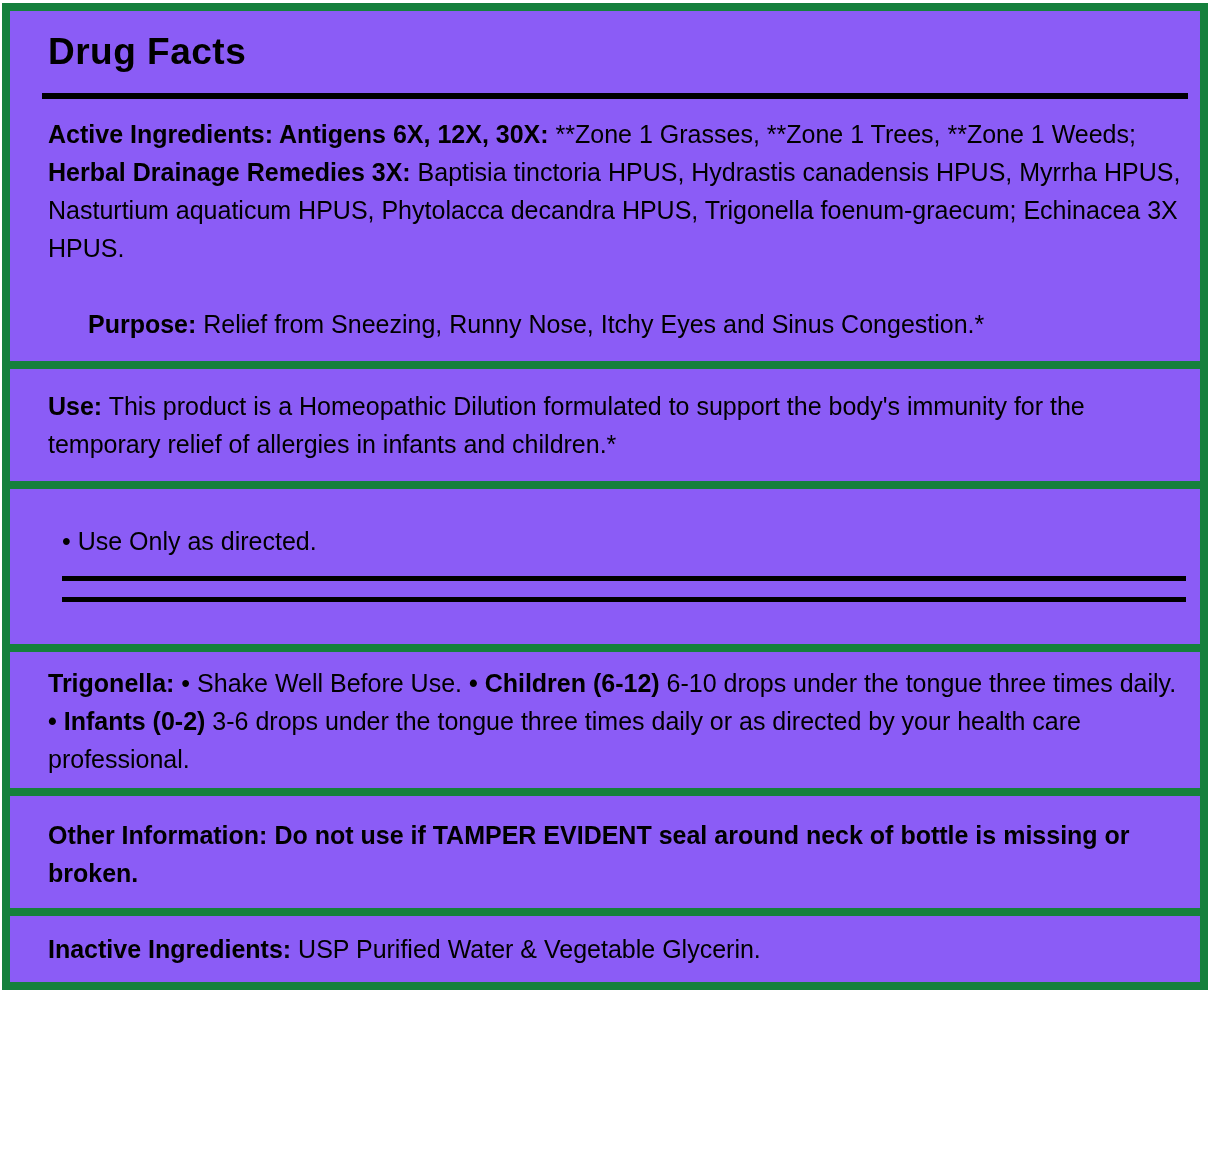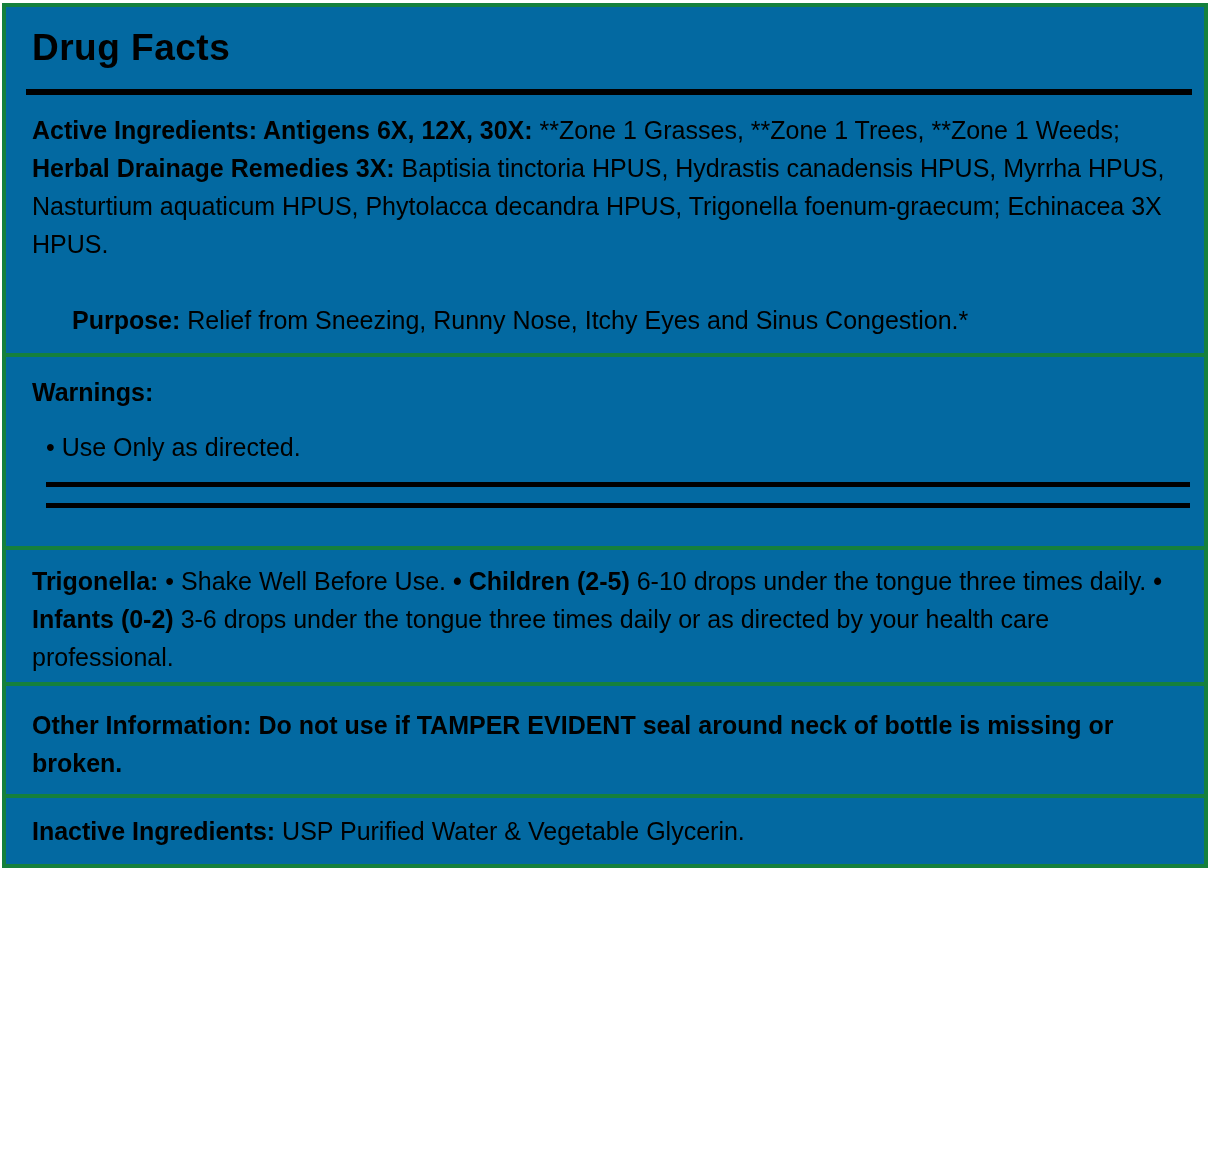--- a/index.html
+++ b/index.html
@@ -6,23 +6,23 @@
   html, body {
     margin: 0; padding: 0;
     width: 1210px; height: 1175px;
     background: #ffffff;
     font-family: "Liberation Sans", "DejaVu Sans", sans-serif;
     color: #000000;
     overflow: hidden;
   }
   .panel { width: 1206px; margin: 3px 0 0 2px; }
   .box {
-    border: 4px solid #15803d;
-    background: #0369a1;
-    padding: 16px 10px 16px 18px;
+    border: 8px solid #15803d;
+    background: #8b5cf6;
+    padding: 16px 10px 16px 30px;
   }
   .box + .box { margin-top: -10px; }
 
   .title {
     font-size: 37px;
     font-weight: bold;
     line-height: 42px;
     margin: 2px 0 0 8px;
     letter-spacing: 0.5px;
   }
@@ -70,30 +70,32 @@
 
 <div class="panel">
 
   <section class="box box-header">
     <h1 class="title">Drug Facts</h1>
     <div class="title-rule"></div>
     <p class="para"><b>Active Ingredients: Antigens 6X, 12X, 30X:</b><span> **Zone 1 Grasses, **Zone 1 Trees, **Zone 1 Weeds; </span><b>Herbal Drainage Remedies 3X:</b><span> Baptisia tinctoria HPUS, Hydrastis canadensis HPUS, Myrrha HPUS, Nasturtium aquaticum HPUS, Phytolacca decandra HPUS, Trigonella foenum-graecum; Echinacea 3X HPUS.</span></p>
     <p class="para gap"><b>Purpose:</b><span> Relief from Sneezing, Runny Nose, Itchy Eyes and Sinus Congestion.*</span></p>
   </section>
 
+  <section class="box box-use">
+    <p class="para"><b>Use:</b><span> This product is a Homeopathic Dilution formulated to support the body's immunity for the temporary relief of allergies in infants and children.*</span></p>
+  </section>
 
   <section class="box box-warnings">
-    <p class="para"><b>Warnings:</b></p>
     <p class="para w-item"><span>• Use Only as directed.</span></p>
     <div class="w-rule"></div>
     <div class="w-rule"></div>
   </section>
 
   <section class="box box-directions">
-    <p class="para"><b>Trigonella:</b><span> • Shake Well Before Use. </span><b>• Children (2-5)</b><span> 6-10 drops under the tongue three times daily. </span><b>• Infants (0-2)</b><span> 3-6 drops under the tongue three times daily or as directed by your health care professional.</span></p>
+    <p class="para"><b>Trigonella:</b><span> • Shake Well Before Use. </span><b>• Children (6-12)</b><span> 6-10 drops under the tongue three times daily. </span><b>• Infants (0-2)</b><span> 3-6 drops under the tongue three times daily or as directed by your health care professional.</span></p>
   </section>
 
   <section class="box box-other">
     <p class="para"><b>Other Information: Do not use if TAMPER EVIDENT seal around neck of bottle is missing or broken.</b></p>
   </section>
 
   <section class="box box-inactive">
     <p class="para"><b>Inactive Ingredients:</b><span> USP Purified Water &amp; Vegetable Glycerin.</span></p>
   </section>
 

